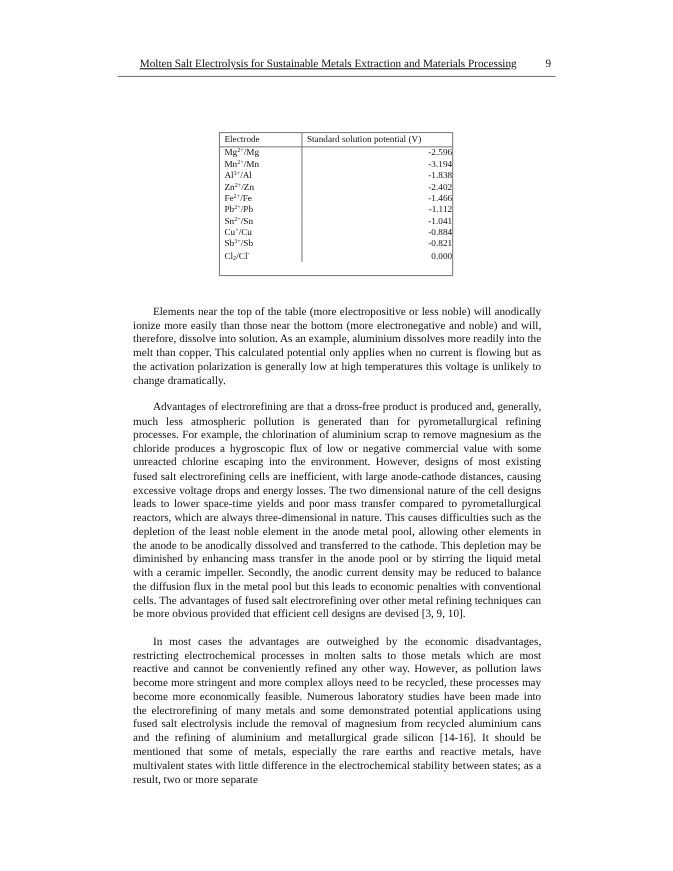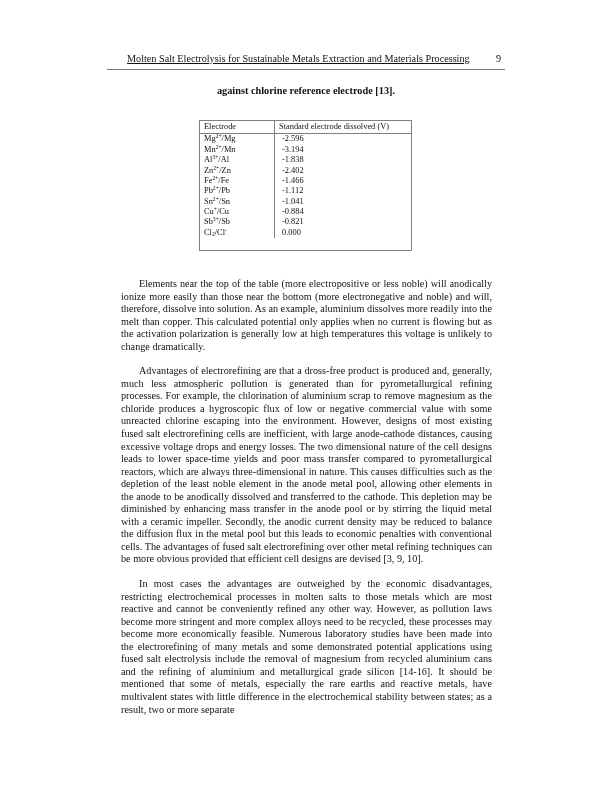--- a/index.html
+++ b/index.html
@@ -28,48 +28,47 @@
   }
   table.potentials {
     border-collapse: collapse; width: 100%; font-size: 8.4px; line-height: 10.3px;
   }
   table.potentials th {
     font-weight: normal; text-align: left; padding: 1px 0 1px 4px;
     border-bottom: 1px solid #808080;
   }
   table.potentials td { padding: 0 0 0 4px; height: 10.4px; white-space: nowrap; }
   table.potentials .col1 { width: 70px; border-right: 1px solid #808080; margin-top: 11px; }
-  table.potentials td.col2 { padding-left: 7px; }
+  table.potentials td.col2 { padding-left: 25px; text-align: right; }
   table.potentials sup { font-size: 5.6px; vertical-align: 3px; line-height: 0; }
   table.potentials sub { font-size: 5.6px; vertical-align: -1px; line-height: 0; }
   .body-text {
     position: absolute; left: 109px; top: 266px; width: 395px;
     font-size: 10.2px; line-height: 12.55px; text-align: justify;
   }
   .body-text p { margin: 12px; text-indent: 18px; }
 </style>
 </head>
 <body>
 
 <div class="running-header">
   <span class="rh-title">Molten Salt Electrolysis for Sustainable Metals Extraction and Materials Processing</span>
   <span class="rh-page">9</span>
 </div>
 <div class="header-rule"></div>
 
 <div class="caption">
-  <div>against chlorine reference electrode [13].</div>
 </div>
 
 <div class="table-wrap">
   <table class="potentials">
     <thead>
       <tr>
         <th class="col1">Electrode</th>
-        <th class="col2">Standard electrode dissolved (V)</th>
+        <th class="col2">Standard solution potential (V)</th>
       </tr>
     </thead>
     <tbody>
       <tr>
         <td class="col1"><span>Mg</span><sup>2+</sup><span>/Mg</span></td>
         <td class="col2">-2.596</td>
       </tr>
       <tr>
         <td class="col1"><span>Mn</span><sup>2+</sup><span>/Mn</span></td>
         <td class="col2">-3.194</td>

